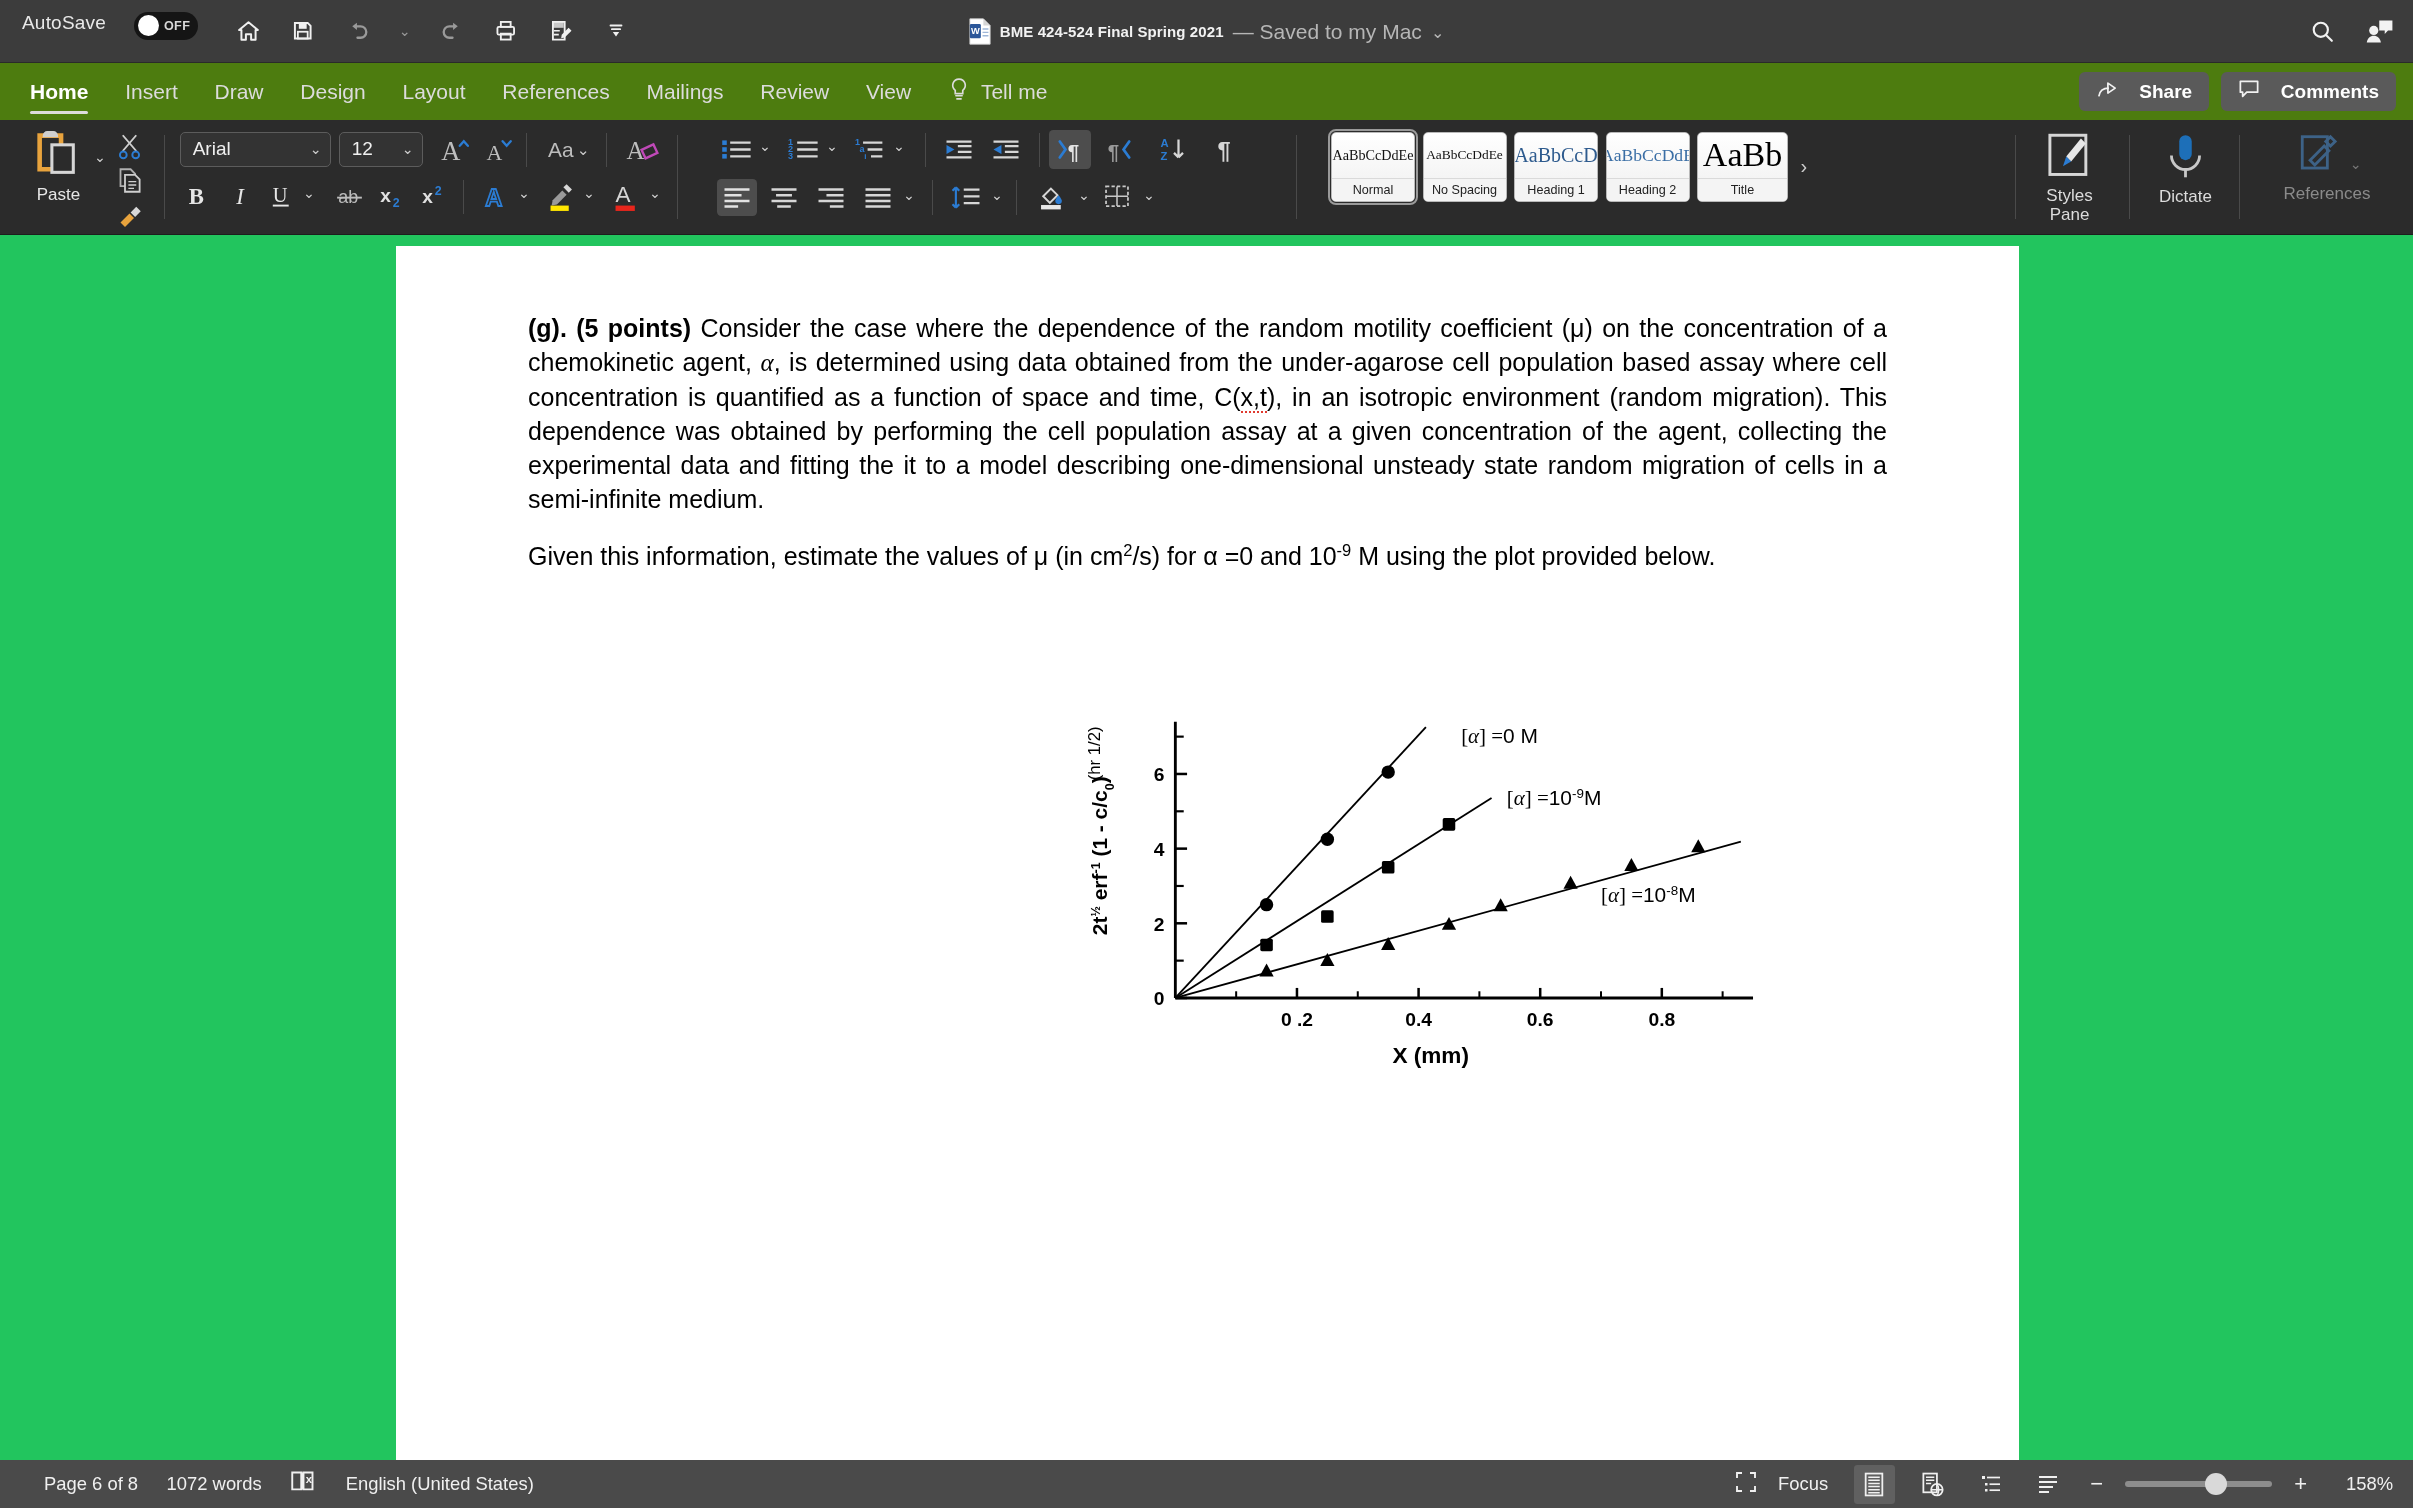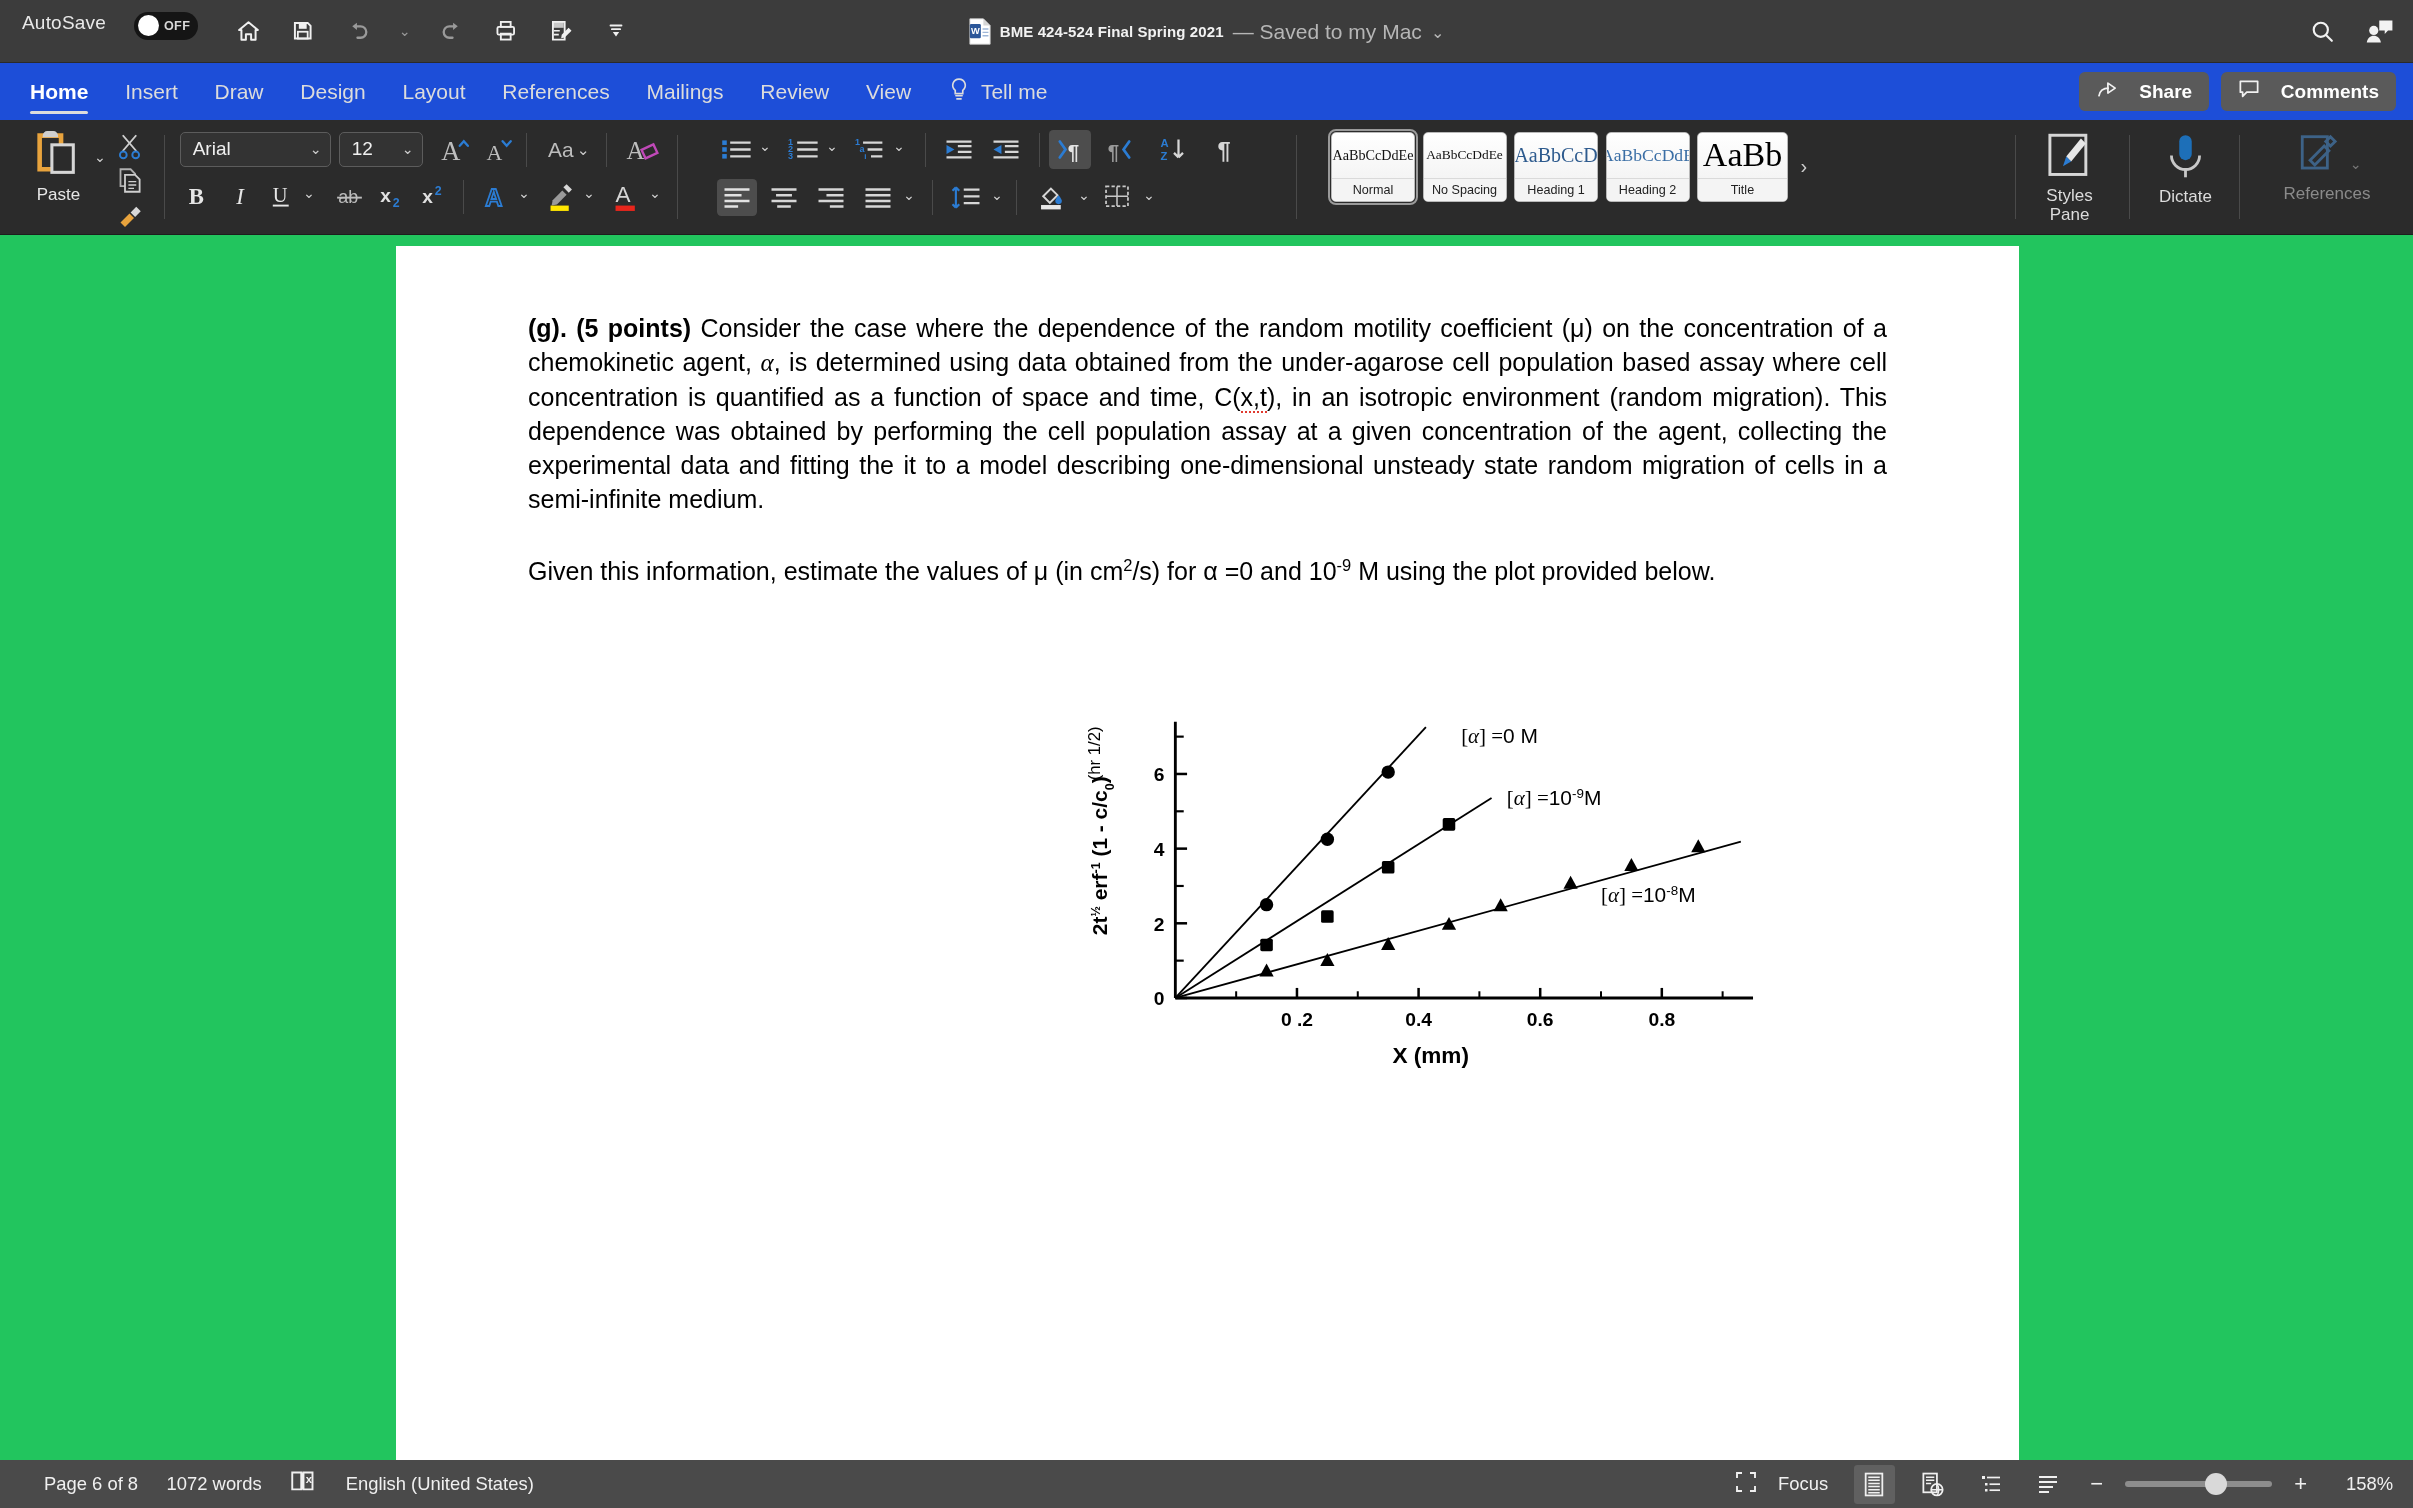--- a/index.html
+++ b/index.html
@@ -40,21 +40,21 @@
   .word-doc-icon { width: 22px; height: 27px; position: relative; }
   .doc-title { color: #f2f2f2; font-size: 15px; font-weight: bold; letter-spacing: 0.1px;}
   .doc-sub { color: #b6b6b6; font-size: 21px; font-weight: normal; }
   .title-chev { color: #b6b6b6; font-size: 16px; margin-top: 2.5px; }
   #title-right { position: absolute; right: 11.7px; top: 0; height: 63px; display: flex; align-items: center; gap: 11.7px; }
   .tr-btn { width: 45px; height: 45px; display: flex; align-items: center; justify-content: center; border-radius: 4.2px; }
 
   
   #ribbon-tabs {
     position: absolute; top: 63px; left: 0; width: 2413px; height: 57px;
-    background: #1d4ed8; display: flex; align-items: center; padding-left: 11.7px;
+    background: #4d7c0f; display: flex; align-items: center; padding-left: 11.7px;
   }
   .tab {
     color: #dcdcdc; font-size: 21px; padding: 0 18.4px; height: 57px;
     display: flex; align-items: center; position: relative;
   }
   .tab.active { color: #ffffff; font-weight: bold; }
   .tab.active::after {
     content: ""; position: absolute; left: 18.4px; right: 18.4px; bottom: 5.9px;
     height: 3.4px; background: #dcdcdc; border-radius: 1.7px;
   }
@@ -597,21 +597,21 @@
     <div class="lbl dim">References</div>
   </div>
 </div>
 
 <div id="docarea">
   <div id="page">
     <div id="doctext">
       <p>
         <b>(g). (5 points)</b><span> Consider the case where the dependence of the random motility coefficient (μ) on the concentration of a chemokinetic agent, </span><i style="font-family:'Liberation Serif',serif">α</i><span>, is determined using data obtained from the under-agarose cell population based assay where cell concentration is quantified as a function of space and time, C(</span><span class="sp-err">x,t</span><span>), in an isotropic environment (random migration).  This dependence was obtained by performing the cell population assay at a given concentration of the agent, collecting the experimental data and fitting the it to a model describing one-dimensional unsteady state random migration of cells in a semi-infinite medium.</span>
       </p>
-      <p style="margin-top:32px;text-align:justify">
+      <p style="margin-top:17px;text-align:justify">
         <span>Given this information, estimate the values of μ (in cm</span><sup style="font-size:0.66em">2</sup><span>/s) for α =0 and 10</span><sup style="font-size:0.66em">-9</sup><span> M using the plot provided below.</span>
       </p>
     </div>
 
     <div id="chart">
       <svg id="chart-svg" width="712" height="360" viewBox="0 0 850 430">
           <line x1="128" y1="8" x2="128" y2="338" stroke="#000" stroke-width="3.4"></line>
           <line x1="128" y1="338" x2="818" y2="338" stroke="#000" stroke-width="3.4"></line>
           <line x1="128" y1="338" x2="142" y2="338" stroke="#000" stroke-width="3"></line>
           <text x="115" y="347" text-anchor="end" font-family="Liberation Sans, sans-serif" font-size="23" font-weight="bold" fill="#000">0</text>

